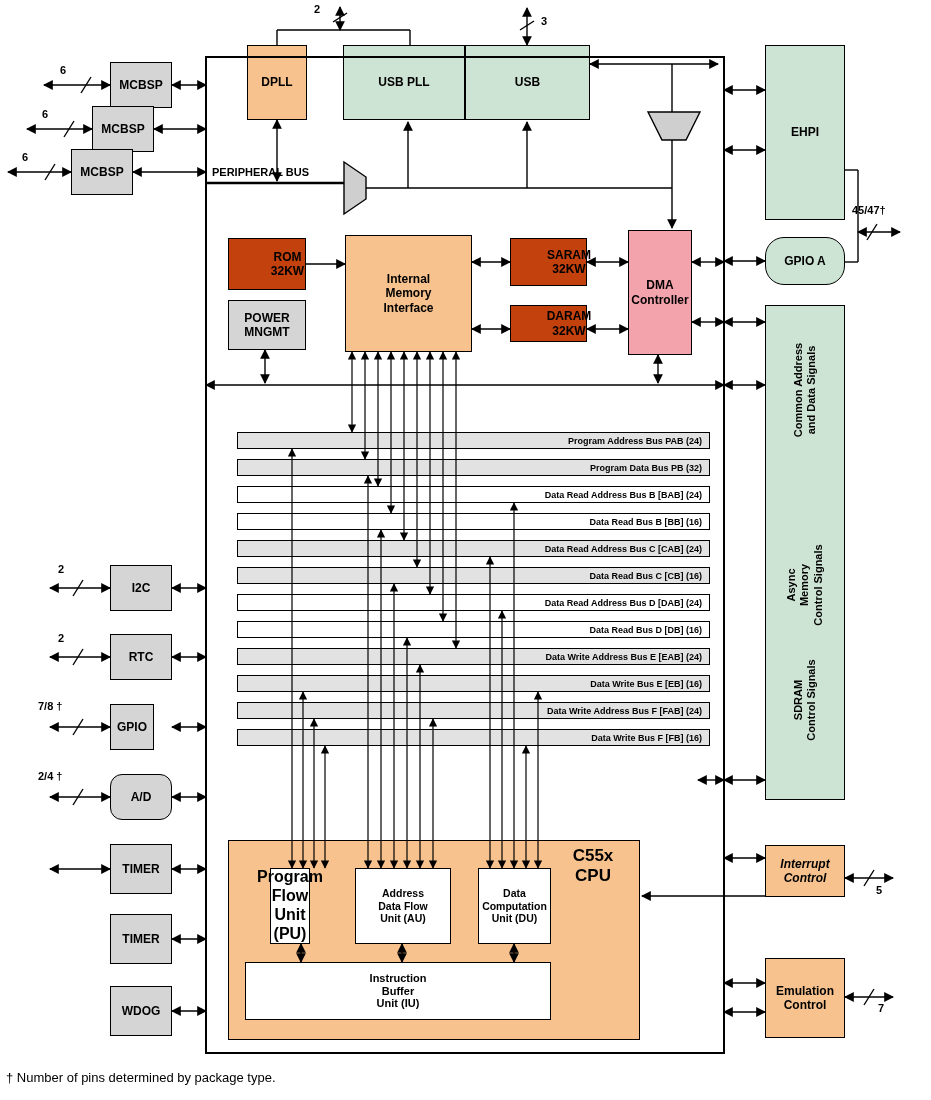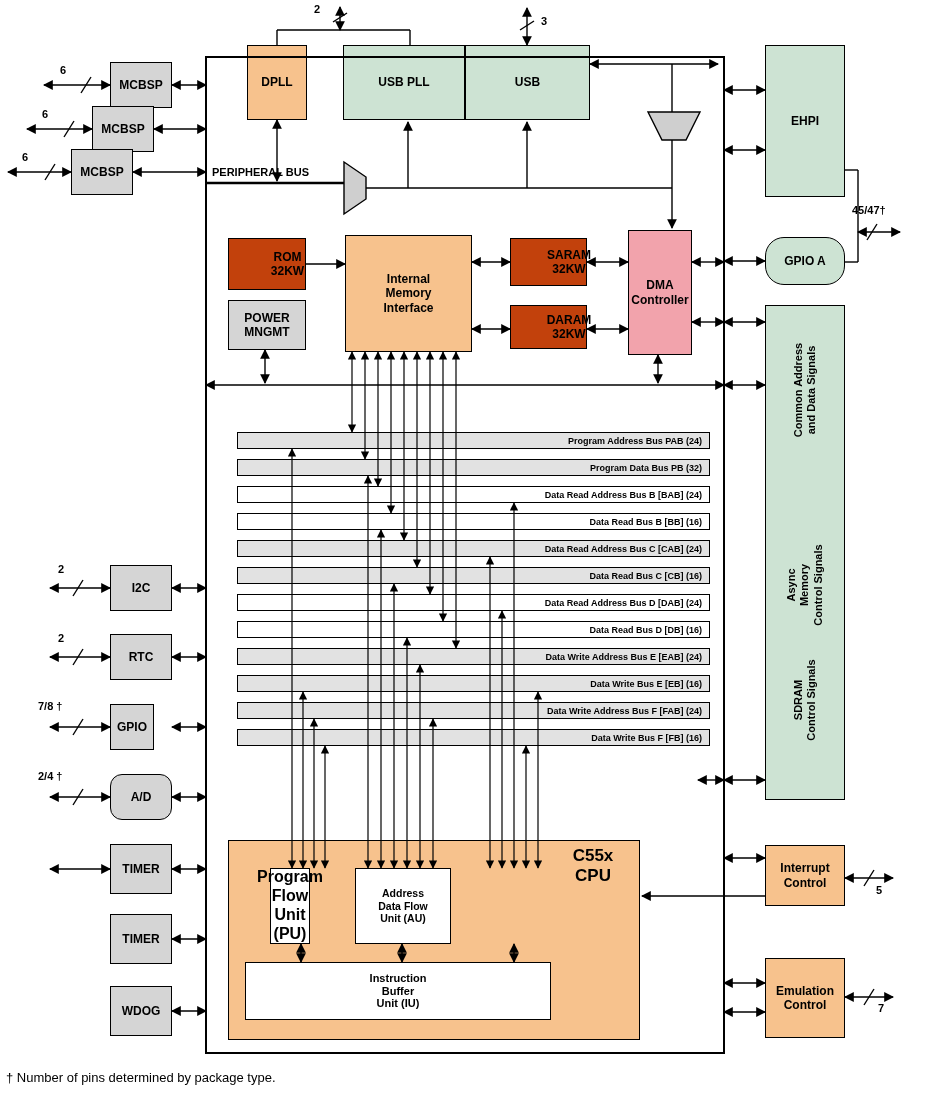--- a/index.html
+++ b/index.html
@@ -66,36 +66,36 @@
 
   <div class="box yellow" style="left:228px; top:238px; width:78px; height:52px;">ROM
 32KW</div>
   <div class="box gray" style="left:228px; top:300px; width:78px; height:50px;">POWER
 MNGMT</div>
   <div class="box orange" style="left:345px; top:235px; width:127px; height:117px;">Internal
 Memory
 Interface</div>
   <div class="box yellow" style="left:510px; top:238px; width:77px; height:48px;">SARAM
 32KW</div>
-  <div class="box yellow" style="left:510px; top:305px; width:77px; height:44px;">DARAM
+  <div class="box yellow" style="left:510px; top:305px; width:77px; height:37px;">DARAM
 32KW</div>
   <div class="box pink" style="left:628px; top:230px; width:64px; height:125px;">DMA
 Controller</div>
 
-  <div class="box green" style="left:765px; top:45px;  width:80px; height:152px;">EHPI</div>
+  <div class="box green" style="left:765px; top:45px;  width:80px; height:175px;">EHPI</div>
   <div class="box green" style="left:765px; top:237px; width:80px; height:48px;border-radius:19px;">GPIO A</div>
   <div class="box green" style="left:765px; top:305px; width:80px; height:495px;"></div>
   <div class="rot" style="left:730px; top:370px;">Common Address
 and Data Signals</div>
   <div class="rot" style="left:730px; top:565px;">Async
 Memory
 Control Signals</div>
   <div class="rot" style="left:730px; top:680px;">SDRAM
 Control Signals</div>
-  <div class="box orange" style="left:765px; top:845px; width:80px; height:61px;">Interrupt
+  <div class="box orange" style="left:765px; top:845px; width:80px; height:52px;font-style:italic;">Interrupt
 Control</div>
   <div class="box orange" style="left:765px; top:958px; width:80px; height:80px;">Emulation
 Control</div>
   <div class="pin" style="left:852px; top:204px;">45/47†</div>
   <div class="pin" style="left:876px; top:884px;">5</div>
   <div class="pin" style="left:878px; top:1002px;">7</div>
 
   <div class="busbar" style="top:432px;padding-left:12px;">Program Address Bus PAB (24)</div>
   <div class="busbar" style="top:459px;">Program Data Bus PB (32)</div>
   <div class="busbar buswhite" style="top:486px;">Data Read Address Bus B [BAB] (24)</div>
@@ -111,20 +111,23 @@
 
   <div class="box orange" style="left:228px; top:840px; width:412px; height:200px;"></div>
   <div class="cputitle" style="left:548px; top:846px; width:90px;">C55x
 CPU</div>
   <div class="box whitebg" style="left:270px; top:868px; width:40px; height:76px; font-size:16px;">Program
 Flow Unit
 (PU)</div>
   <div class="box whitebg" style="left:355px; top:868px; width:96px; height:76px; font-size:10.5px;">Address
 Data Flow
 Unit (AU)</div>
+  <div class="box whitebg" style="left:478px; top:868px; width:73px; height:76px; font-size:10.5px;">Data
+Computation
+Unit (DU)</div>
   <div class="box whitebg" style="left:245px; top:962px; width:306px; height:58px; font-size:11px;">Instruction
 Buffer
 Unit (IU)</div>
 
   <div class="note" style="left:6px; top:1070px;">† Number of pins determined by package type.</div>
 
   <svg class="overlay" width="931" height="1100">
     <defs>
       <marker id="ah" viewBox="0 0 10 10" refX="9" refY="5" markerWidth="7" markerHeight="7" orient="auto-start-reverse">
         <path d="M0,0 L10,5 L0,10 z" fill="#000"></path>

